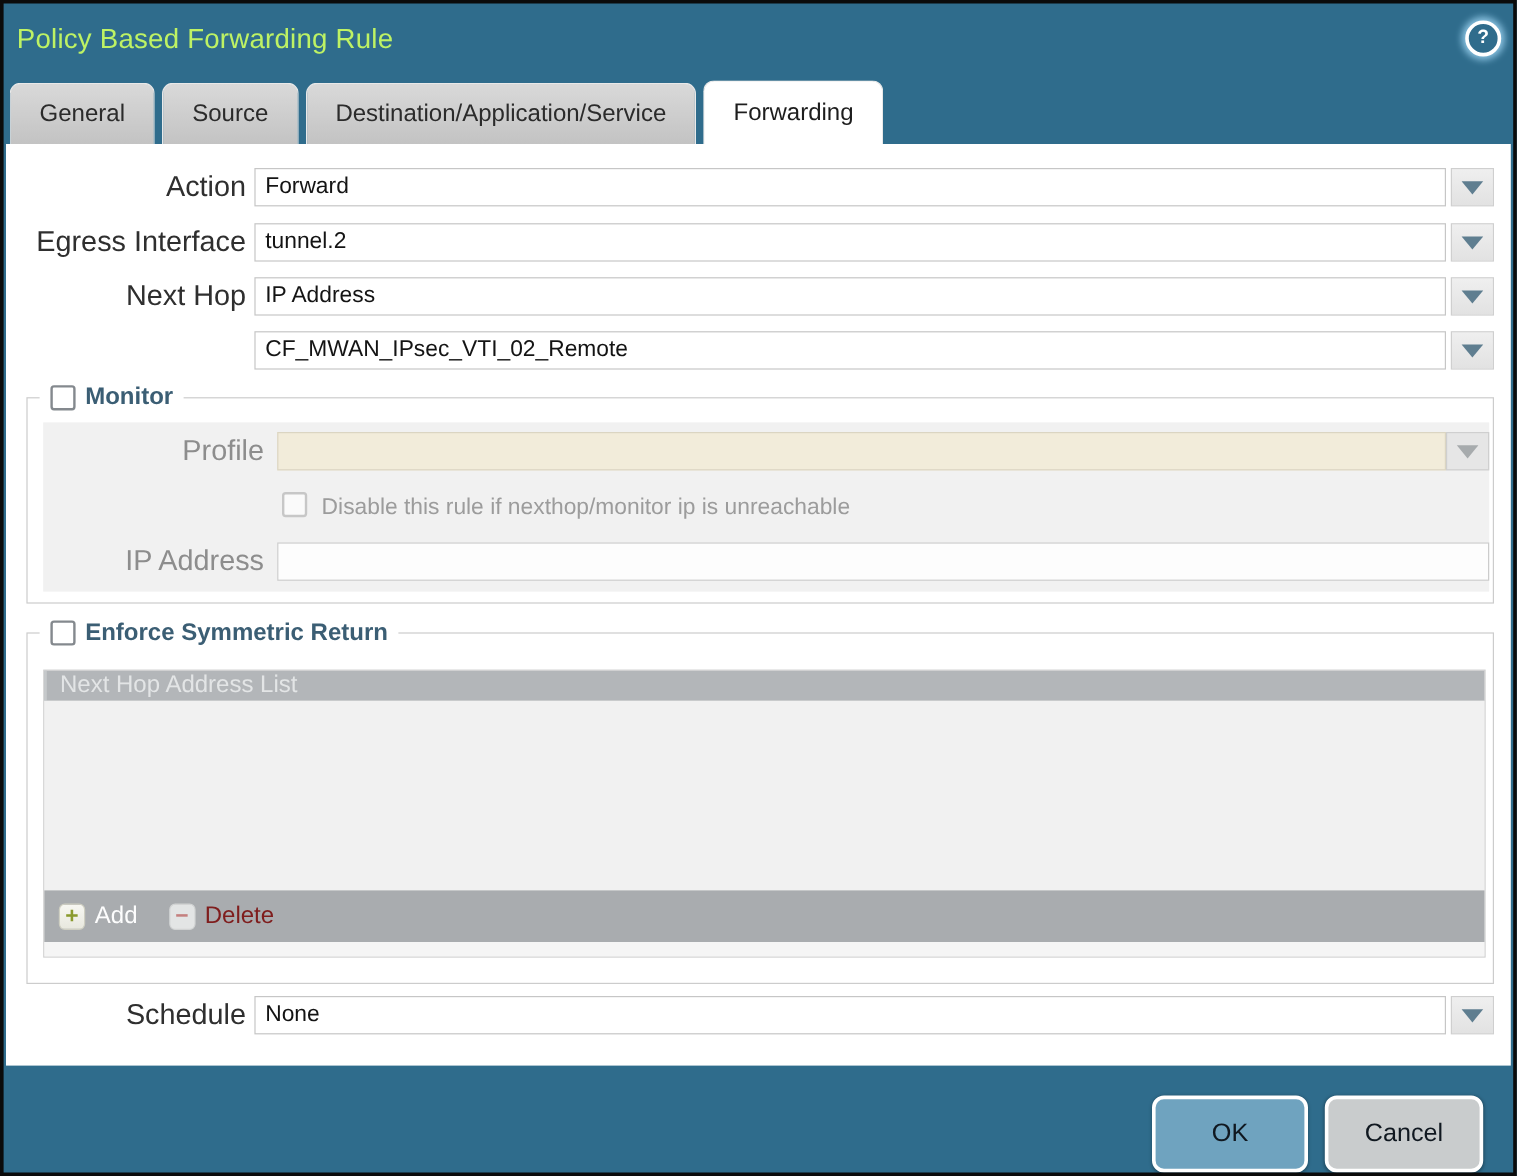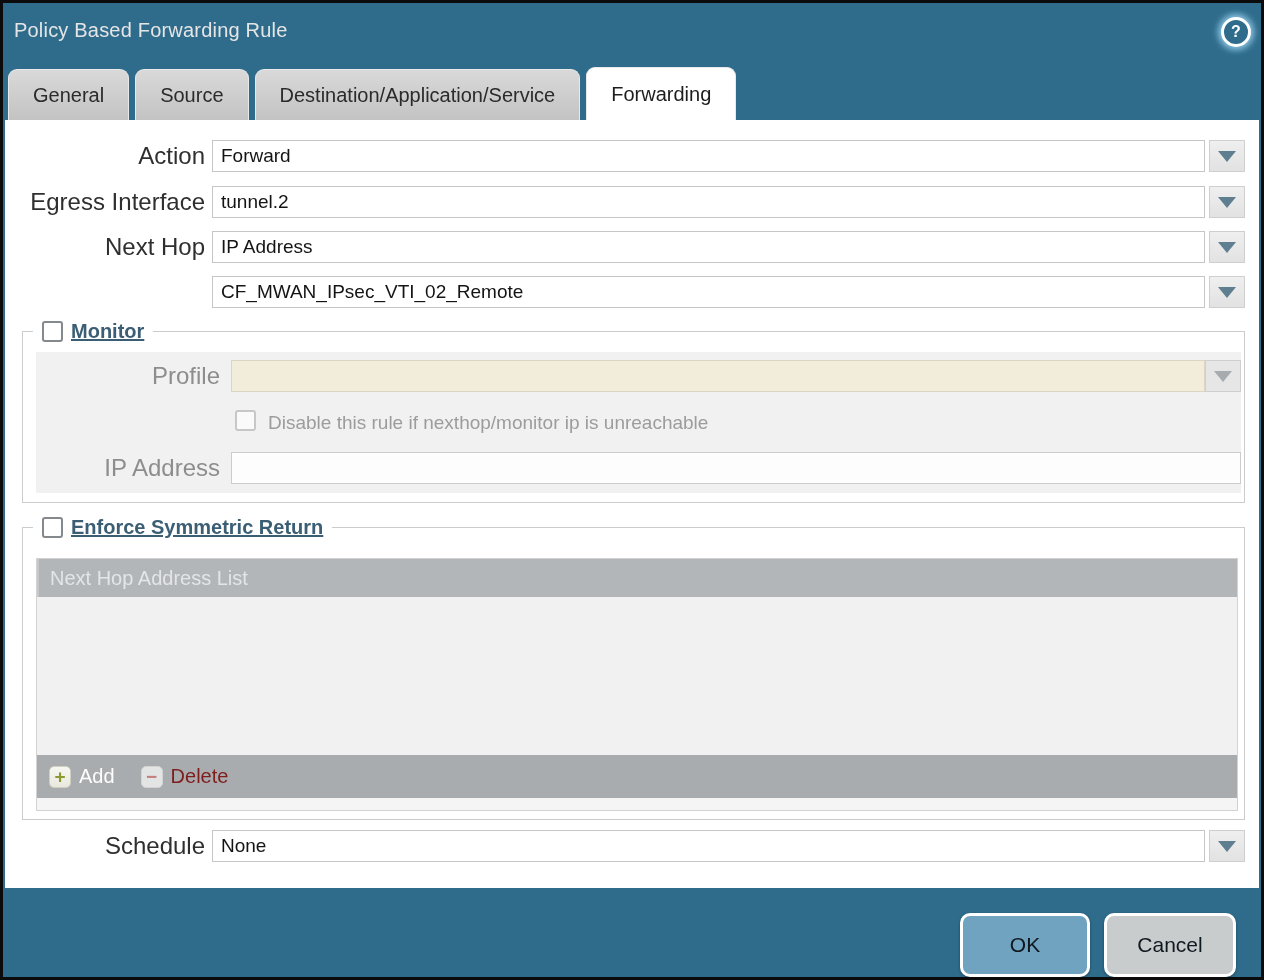--- a/index.html
+++ b/index.html
@@ -4,21 +4,21 @@
 <style>
   html,body{margin:0;padding:0;}
   body{
     width:1264px;height:980px;position:relative;overflow:hidden;
     font-family:"Liberation Sans", sans-serif;
     background:#2f6c8c;
   }
   .frame{position:absolute;inset:0;box-shadow:inset 0 0 0 3px #0b0b0b;pointer-events:none;z-index:50;}
 
   
-  .title{position:absolute;left:14px;top:19px;color:#e5e5e5;font-size:20px;letter-spacing:.2px;}
+  .title{position:absolute;left:14px;top:19px;color:#bef264;font-size:23px;letter-spacing:.2px;}
   .help{
     position:absolute;left:1221px;top:17px;width:24px;height:24px;border-radius:50%;
     background:#2f6c8c;border:3px solid #fff;
     box-shadow:0 0 6px 3px rgba(150,205,235,.9);
     color:#fff;font-size:16px;font-weight:bold;text-align:center;line-height:24px;cursor:pointer;
   }
 
   
   .tabs{position:absolute;left:8px;top:70px;display:flex;gap:6px;align-items:flex-end;height:50px;}
   .tab{
@@ -50,40 +50,40 @@
 
   
   .fieldset{position:absolute;border:1px solid #cccccc;box-sizing:border-box;}
   .legend{
     position:absolute;top:-12px;left:10px;background:#fff;padding:0 9px;
     display:flex;align-items:center;gap:8px;
   }
   .legend .cb{
     width:17px;height:17px;background:#fff;border:2px solid #84898e;border-radius:3px;cursor:pointer;
   }
-  .legend .cap{font-size:20px;font-weight:bold;color:#3b5e74;text-decoration:underline;}
+  .legend .cap{font-size:20px;font-weight:bold;color:#3b5e74;}
 
   .graybox{position:absolute;background:#f1f1f1;}
   .dimlabel{position:absolute;text-align:right;font-size:24px;color:#8d8d8d;line-height:32px;}
   .field-disabled{
     position:absolute;height:32px;box-sizing:border-box;border:1px solid #cccccc;background:#fdfdfd;
   }
   .field-beige{
     position:absolute;height:32px;box-sizing:border-box;border:1px solid #dbd5c2;background:#f2ecda;
   }
   .cb-disabled{
     position:absolute;width:21px;height:21px;box-sizing:border-box;background:#fafafa;
     border:2px solid #c7c7c7;border-radius:3px;
   }
   .dimtext{position:absolute;font-size:19px;color:#9c9c9c;white-space:nowrap;}
 
   
   .table{position:absolute;border:1px solid #d2d2d2;box-sizing:border-box;background:#f1f1f1;}
   .thead{
-    height:38px;background:#b3b6b9;border-left:2px solid #c6c9cb;box-sizing:border-box;
+    height:25px;background:#b3b6b9;border-left:2px solid #c6c9cb;box-sizing:border-box;
     display:flex;align-items:center;padding-left:11px;
     font-size:20px;color:#e3e5e6;
   }
   .tbody{height:158px;background:#f1f1f1;}
   .tfoot{height:43px;background:#a9acaf;display:flex;align-items:center;gap:26px;padding-left:12px;}
   .tstrip{height:12px;background:#f5f5f5;}
   .btn-mini{display:flex;align-items:center;gap:8px;cursor:pointer;}
   .badge{
     width:22px;height:22px;border-radius:5px;box-sizing:border-box;
     background:linear-gradient(#f7f7f2,#e8e8de);border:1px solid #cfcfc2;

